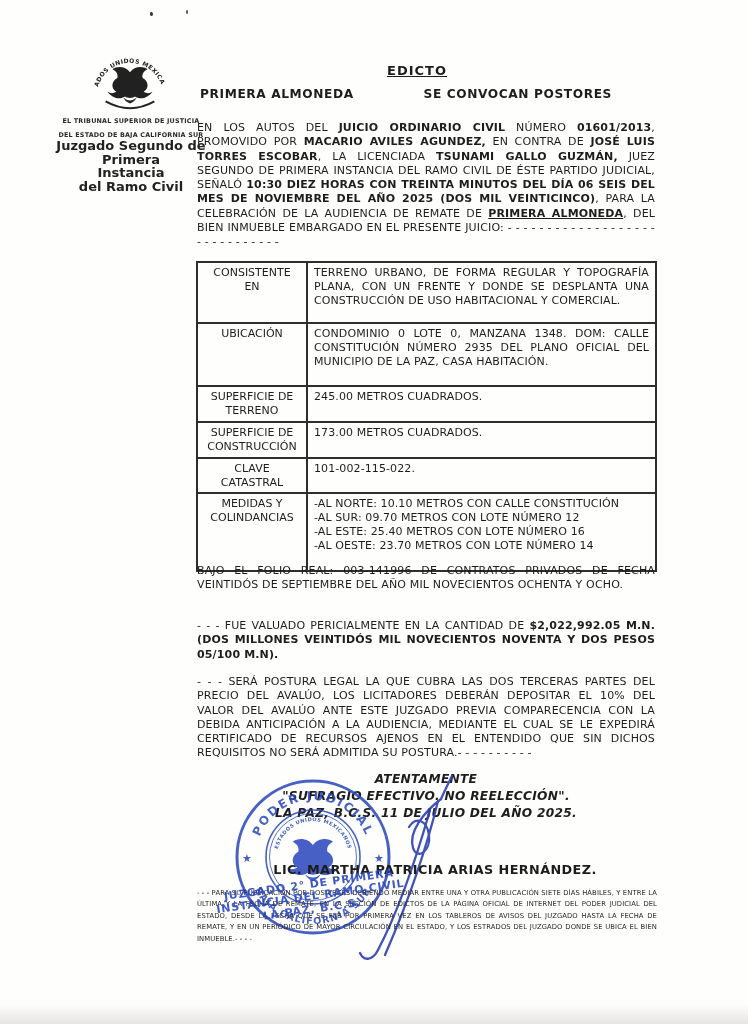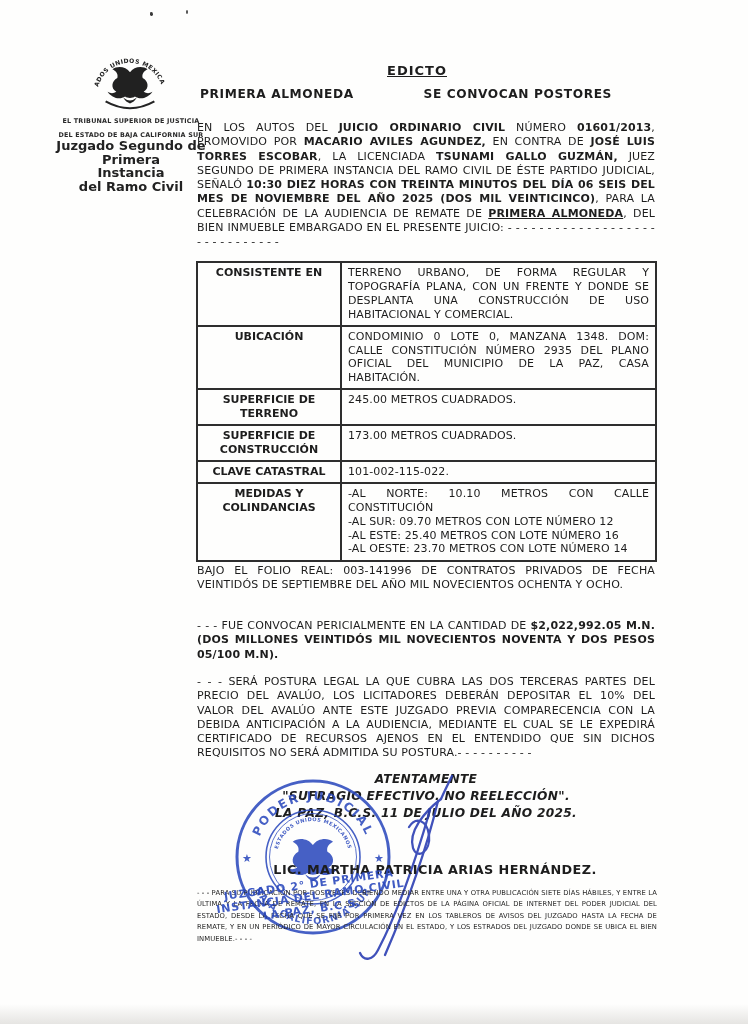--- a/index.html
+++ b/index.html
@@ -29,21 +29,21 @@
   .para { left:197px; width:458px; font-size:11px; line-height:14.3px; text-align:justify; letter-spacing:.15px; }
   .intro { top:121px; }
   .folio { top:564px; }
   .valuation { top:619px; }
   .postura { top:675px; }
 
   
   .prop-table-wrap { left:196px; top:261px; width:461px; }
   table.prop { width:100%; border-collapse:collapse; table-layout:fixed; }
   table.prop td { border:2px solid #2e2e2e; vertical-align:top; font-size:11px; line-height:13.9px; padding:3px 6px; }
-  td.lbl { width:144px; text-align:center; font-weight:700; padding-top:4px; }
+  td.lbl { width:110px; text-align:center; font-weight:400; padding-top:4px; }
   td.val { text-align:justify; white-space:pre-line; padding-left:8px; letter-spacing:.1px; }
   tr.r1 td { height:61px; } tr.r2 td { height:63px; } tr.r3 td { height:33px; }
   tr.r4 td { height:34px; } tr.r5 td { height:21px; } tr.r6 td { height:78px; }
 
   
   .closing { left:197px; top:771px; width:458px; text-align:center; font-weight:700; font-size:12.2px; line-height:17px; letter-spacing:.3px;font-style:italic; }
   .signer { left:206px; top:862px; width:458px; text-align:center; font-weight:700; font-size:12.8px; letter-spacing:.4px; }
 
   
   .fineprint { left:197px; top:888px; width:460px; font-size:6.8px; font-weight:400; line-height:11.4px; text-align:justify; color:#262626; letter-spacing:.1px; }
@@ -120,21 +120,21 @@
           <td class="val">-AL NORTE: 10.10 METROS CON CALLE CONSTITUCIÓN
 -AL SUR: 09.70 METROS CON LOTE NÚMERO 12
 -AL ESTE: 25.40 METROS CON LOTE NÚMERO 16
 -AL OESTE: 23.70 METROS CON LOTE NÚMERO 14</td>
         </tr>
       </tbody>
     </table>
   </div>
 
   <div class="abs para folio">BAJO EL FOLIO REAL: 003-141996 DE CONTRATOS PRIVADOS DE FECHA VEINTIDÓS DE SEPTIEMBRE DEL AÑO MIL NOVECIENTOS OCHENTA Y OCHO.</div>
-  <div class="abs para valuation"><span>- - - FUE CONVOCAN PERICIALMENTE EN LA CANTIDAD DE </span><span class="b">$2,022,992.05 M.N. (DOS MILLONES VEINTIDÓS MIL NOVECIENTOS NOVENTA Y DOS PESOS 05/100 M.N).</span></div>
+  <div class="abs para valuation"><span>- - - FUE VALUADO PERICIALMENTE EN LA CANTIDAD DE </span><span class="b">$2,022,992.05 M.N. (DOS MILLONES VEINTIDÓS MIL NOVECIENTOS NOVENTA Y DOS PESOS 05/100 M.N).</span></div>
   <div class="abs para postura">- - - SERÁ POSTURA LEGAL LA QUE CUBRA LAS DOS TERCERAS PARTES DEL PRECIO DEL AVALÚO, LOS LICITADORES DEBERÁN DEPOSITAR EL 10% DEL VALOR DEL AVALÚO ANTE ESTE JUZGADO PREVIA COMPARECENCIA CON LA DEBIDA ANTICIPACIÓN A LA AUDIENCIA, MEDIANTE EL CUAL SE LE EXPEDIRÁ CERTIFICADO DE RECURSOS AJENOS EN EL ENTENDIDO QUE SIN DICHOS REQUISITOS NO SERÁ ADMITIDA SU POSTURA.- - - - - - - - - -</div>
 
   <div class="abs closing">
     <div>ATENTAMENTE</div>
     <div>"SUFRAGIO EFECTIVO. NO REELECCIÓN".</div>
     <div>LA PAZ, B.C.S. 11 DE JULIO DEL AÑO 2025.</div>
   </div>
 
   <svg class="abs court-seal" viewBox="0 0 160 160" aria-hidden="true">
     <defs>

